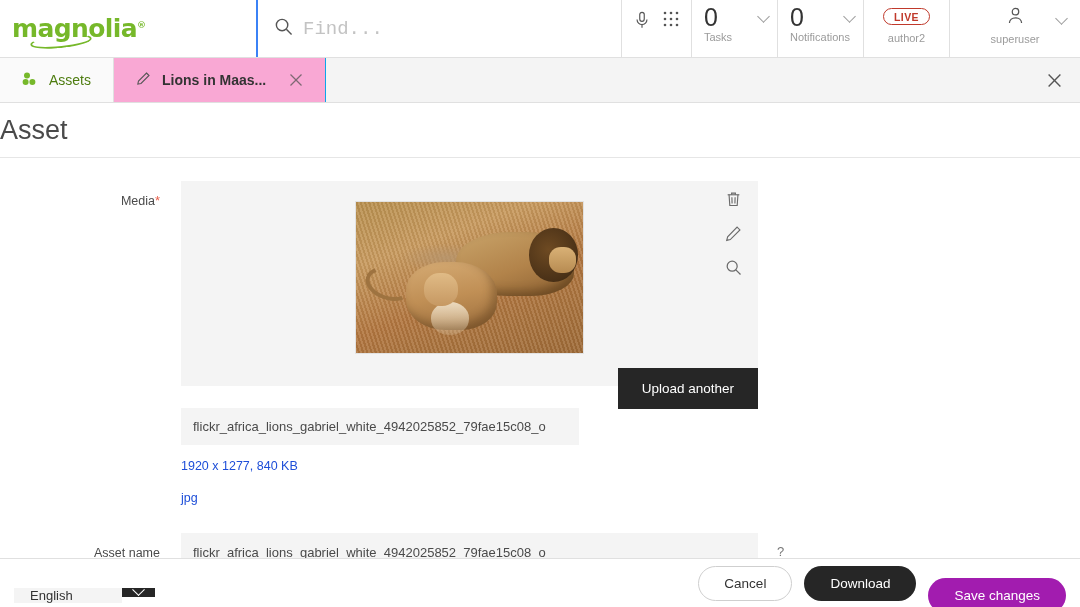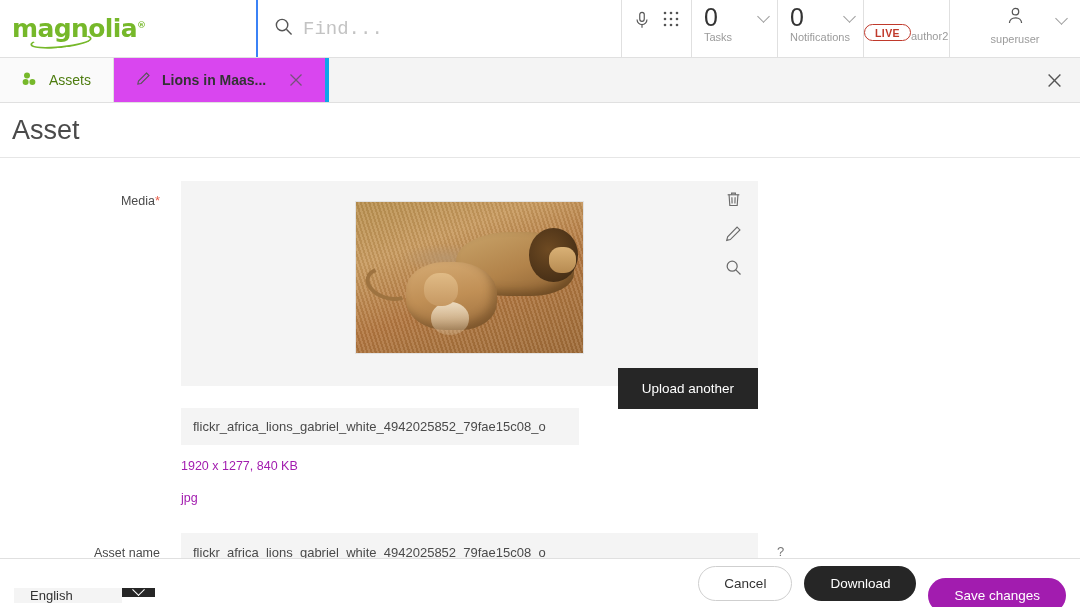--- a/index.html
+++ b/index.html
@@ -54,21 +54,21 @@
   }
   .stat-num { font-size: 25px; color:#333; line-height: 1.05; font-weight: 400; }
   .stat-label { font-size: 11px; color: #9b9b9b; margin-top: 1px; }
   .stat-caret {
     position:absolute; right: 9px; top: 12px; width: 9px; height: 9px;
     border-right: 1.5px solid #9b9b9b; border-bottom: 1.5px solid #9b9b9b;
     transform: rotate(45deg);
   }
   .live-cell {
     width: 86px; border-right: 1px solid #e0e0e0; padding-top: 8px;
-    display:flex; flex-direction:row; align-items:center;
+    display:flex; flex-direction:column; align-items:center;
   }
   .live-badge {
     border: 1.2px solid #c0392b; color: #c0392b; border-radius: 11px;
     font-size: 10.5px; font-weight: 700; padding: 1.5px 10px; letter-spacing: .4px;
   }
   .live-user { font-size: 11px; color: #9b9b9b; margin-top: 7px; }
   .user-cell {
     width: 130px; position: relative; padding-top: 6px;
     display:flex; flex-direction:column; align-items:center;
   }
@@ -79,29 +79,29 @@
     position:absolute; top: 58px; left: 0; width: 1080px; height: 45px;
     background: #f4f4f4; border-bottom: 1px solid #e0e0e0;
     display:flex; align-items: stretch;
   }
   .tab {
     display:flex; align-items:center; gap: 11px; padding: 0 22px;
     font-size: 14px; color:#4d7c0f; cursor: pointer;
     border-right: 1px solid #e0e0e0;
   }
   .tab.inactive { background: #fafafa; }
-  .tab.active { background:#d946ef; color:#333; font-weight: 700; border-right:4px solid #0ea5e9; }
+  .tab.active { background:#f9a8d4; color:#333; font-weight: 700; border-right:1px solid #0ea5e9; }
   .tab-close { margin-left: 12px; opacity:.75; display:flex; }
   .tabbar-spacer { flex:1; background:#f4f4f4; }
   .tabbar-close { width: 52px; display:flex; align-items:center; justify-content:center; }
 
   
   .page-title-bar {
     position:absolute; top: 103px; left:0; width: 1080px; height: 55px;
-    display:flex; align-items:center; padding-left: 12px;
+    display:flex; align-items:center; 
     border-bottom: 1px solid #e6e6e6; background: #fff;
   }
   .page-title { font-size: 27px; font-weight: 400; color: #4a4a4a; }
 
   
   .form-area { position:absolute; top:158px; left:0; width:1080px; height:400px; background:#fff; }
   .field-label {
     position:absolute; font-size: 12.5px; color:#4a4a4a; text-align:right;
   }
   .req { color:#e8604c; font-size: 13px; }
@@ -168,21 +168,21 @@
   .upload-btn {
     position:absolute; right: 0px; bottom: -23px;
     background: #262626; color:#fff; font-size: 13.5px;
     padding: 13px 24px; cursor:pointer; white-space:nowrap;
   }
 
   .ro-field {
     position:absolute; background:#f4f4f4; display:flex; align-items:center;
     padding-left: 12px; font-size: 13px; color:#4a4a4a;
   }
-  .meta-line { position:absolute; font-size: 12.5px; color:#a21caf; }
+  .meta-line { position:absolute; font-size: 12.5px; color:#1d4ed8; }
 
   .help-q { position:absolute; font-size: 13px; color:#777; cursor:pointer; }
 
   
   .footer {
     position:absolute; bottom:0; left:0; width:1080px; height: 49px;
     background:#fff; border-top: 1px solid #e0e0e0;
     display:flex; align-items:center; justify-content:space-between;
     padding: 0 14px; z-index: 5;
   }

